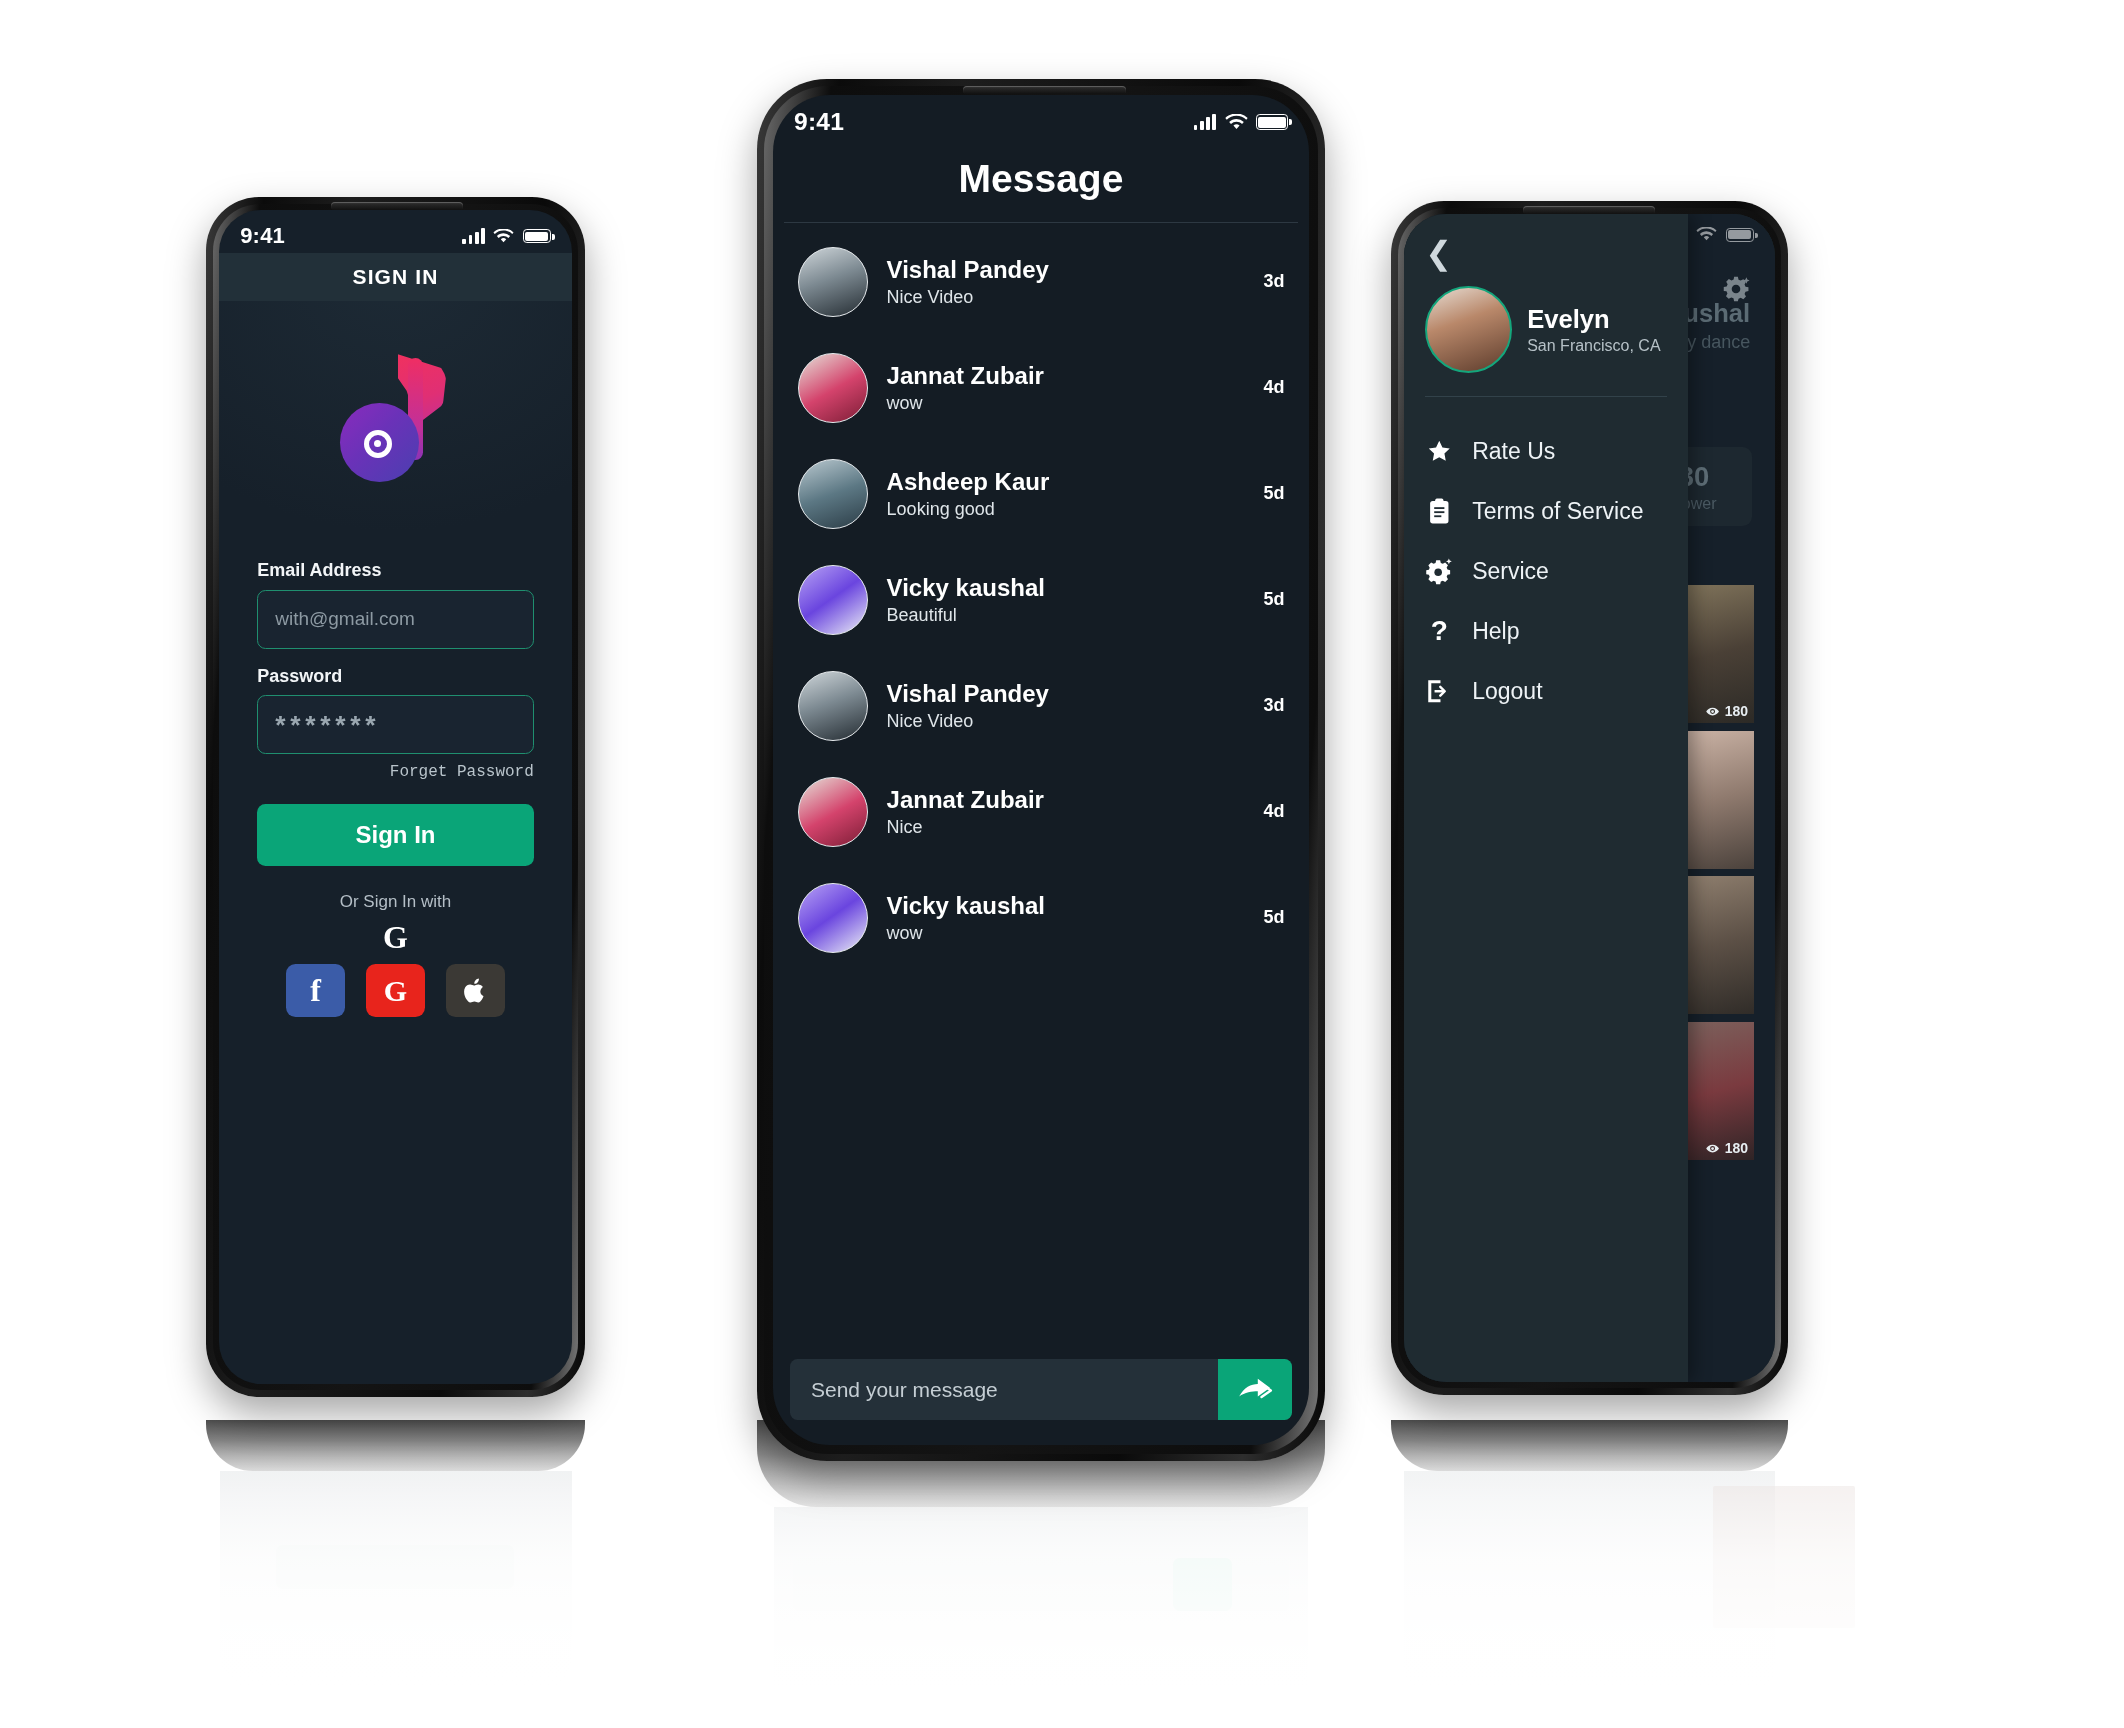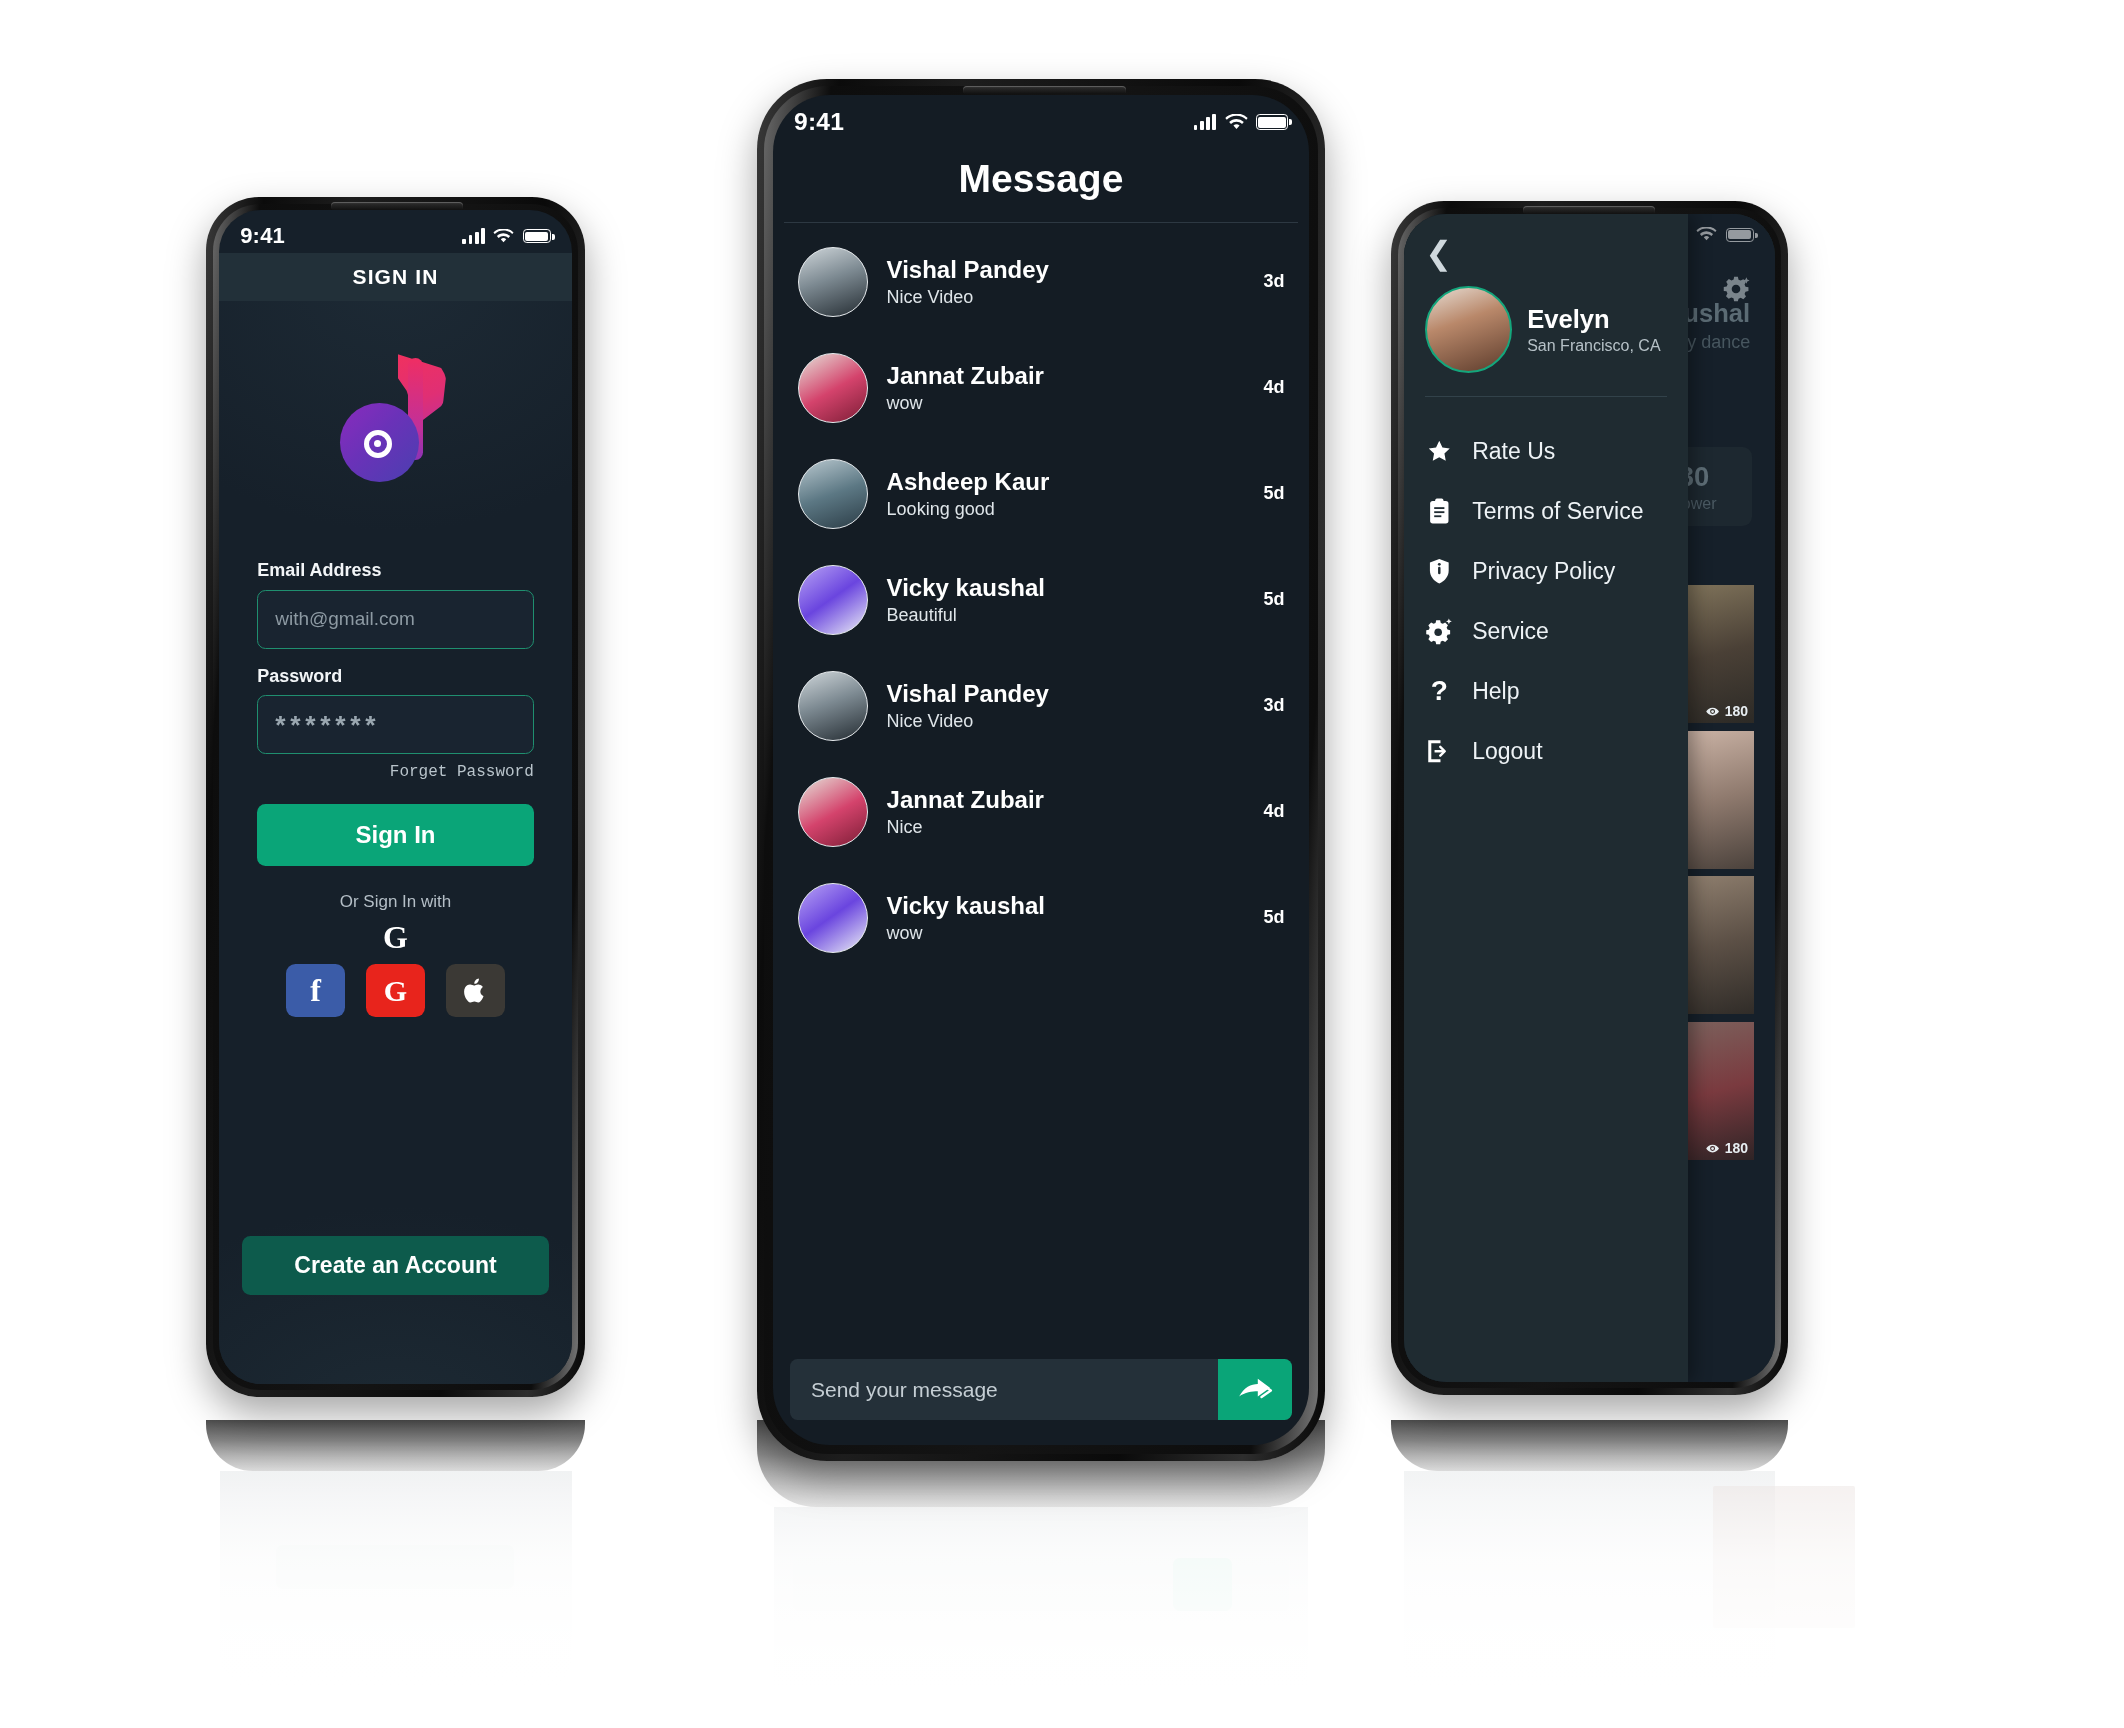--- a/index.html
+++ b/index.html
@@ -334,23 +334,20 @@
           <div class="social gg">G</div>
           <div class="social ap">
             <svg width="24.6" height="28" viewBox="0 0 26 30">
               <path d="M18.4 15.6c0-3.3 2.7-4.9 2.8-5-1.5-2.2-3.9-2.5-4.7-2.6-2-.2-3.9 1.2-4.9 1.2-1 0-2.6-1.2-4.2-1.1-2.2.03-4.2 1.3-5.3 3.2-2.3 3.9-.6 9.7 1.6 12.9 1.1 1.6 2.4 3.3 4.1 3.2 1.6-.06 2.3-1.05 4.2-1.05 1.9 0 2.5 1.05 4.2 1.02 1.7-.03 2.8-1.6 3.9-3.2 1.2-1.8 1.7-3.6 1.7-3.7-.04-.02-3.3-1.3-3.4-4.9z" fill="#fff"></path>
               <path d="M15.6 5.6c.85-1.05 1.43-2.5 1.27-3.95-1.23.05-2.72.82-3.6 1.86-.79.92-1.48 2.4-1.3 3.81 1.37.1 2.78-.7 3.63-1.72z" fill="#fff"></path>
             </svg>
           </div>
         </div>
       </div>
 
-      <div class="signin-footer-wrap">
-        <div class="btn-create">Create an Account</div>
-      </div>
 
     </div>
   </div>
 
   <div class="phone" id="phone-message">
     <div class="speaker"></div>
     <div class="screen">
 
       <div class="statusbar">
         <div class="time" style="font-size:24.6px">9:41</div>
@@ -570,30 +567,20 @@
                   <rect x="2" y="3" width="18" height="22" rx="2.6" fill="#fff"></rect>
                   <rect x="7" y="0.5" width="8" height="5" rx="1.6" fill="#fff"></rect>
                   <rect x="6" y="9" width="10" height="1.8" fill="#1f2b31"></rect>
                   <rect x="6" y="13" width="10" height="1.8" fill="#1f2b31"></rect>
                   <rect x="6" y="17" width="7" height="1.8" fill="#1f2b31"></rect>
                 </svg>
             </span>
             <span>Terms of Service</span>
           </div>
 
-          <div class="menu-item">
-            <span class="menu-ic">
-              <svg width="24.6" height="26.5" viewBox="0 0 22 26">
-                  <path d="M11 1 20.2 4.4v7.8C20.2 18 16.3 22.6 11 25 5.7 22.6 1.8 18 1.8 12.2V4.4L11 1z" fill="#fff"></path>
-                  <rect x="9.8" y="8.6" width="2.4" height="7.4" rx="1.2" fill="#1f2b31"></rect>
-                  <circle cx="11" cy="6.2" r="1.4" fill="#1f2b31"></circle>
-                </svg>
-            </span>
-            <span>Privacy Policy</span>
-          </div>
 
           <div class="menu-item">
             <span class="menu-ic">
               <svg width="28" height="28" viewBox="0 0 34 34">
                 <path d="M13.6 4h4.8l.8 3.2 2.4 1 2.9-1.6 3.4 3.4-1.6 2.9 1 2.4 3.2.8v4.8l-3.2.8-1 2.4 1.6 2.9-3.4 3.4-2.9-1.6-2.4 1L18.4 33h-4.8l-.8-3.2-2.4-1-2.9 1.6-3.4-3.4 1.6-2.9-1-2.4L1.5 21v-4.8l3.2-.8 1-2.4L4.1 10l3.4-3.4 2.9 1.6 2.4-1L13.6 4z" fill="#fff"></path>
                 <circle cx="16" cy="18.5" r="4.6" fill="#1f2b31"></circle>
                 <path d="M29 1.8l1 2.5 2.5 1-2.5 1-1 2.5-1-2.5-2.5-1 2.5-1 1-2.5z" fill="#fff"></path>
               </svg>
             </span>
             <span>Service</span>

